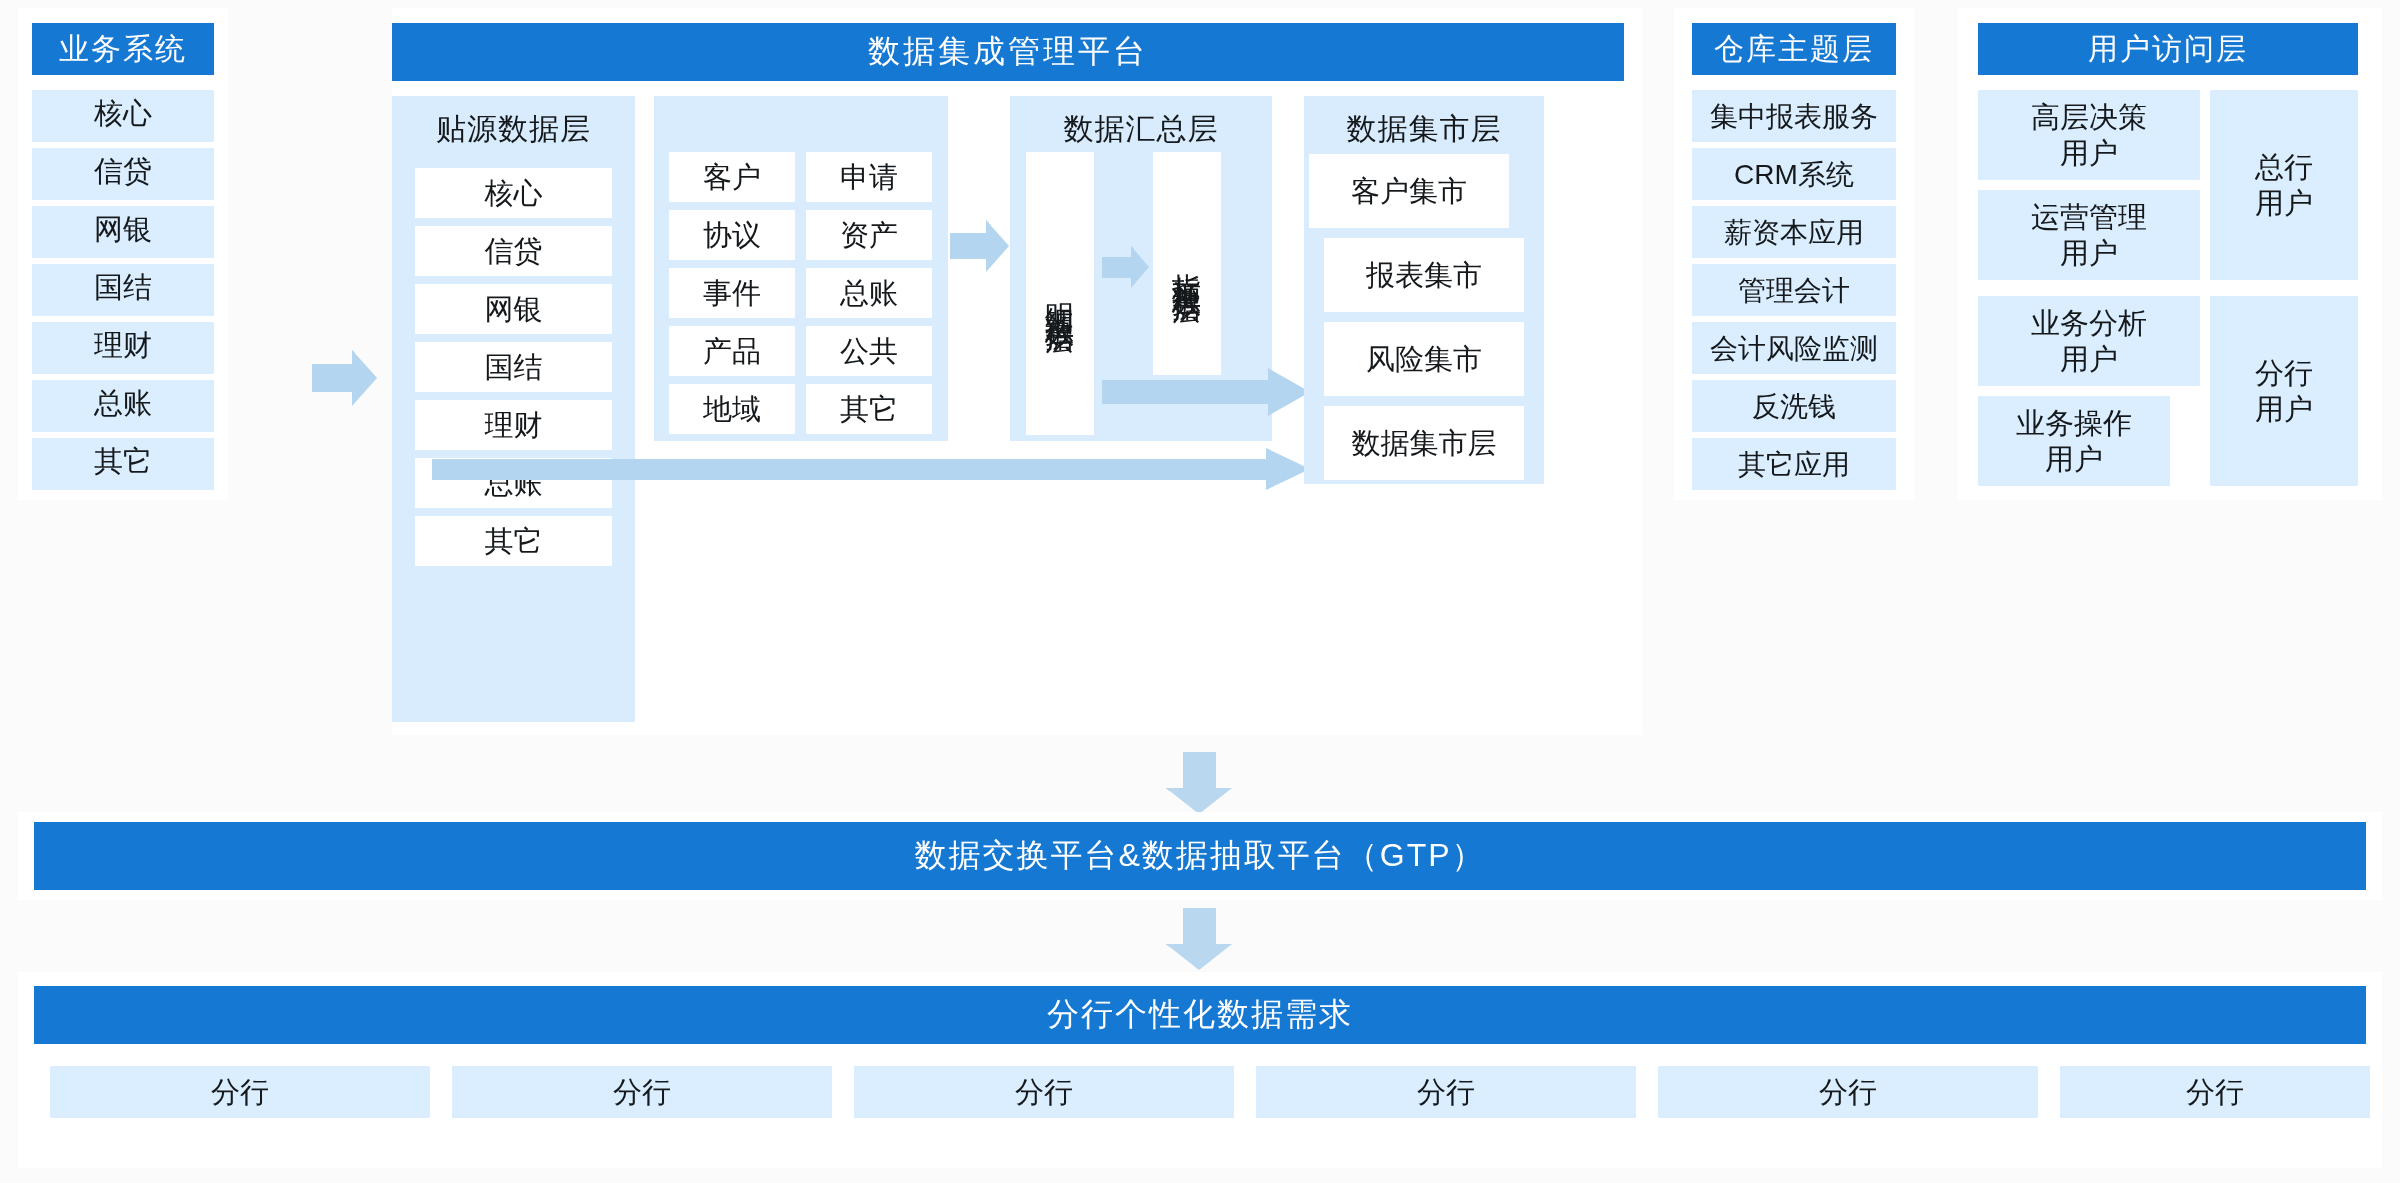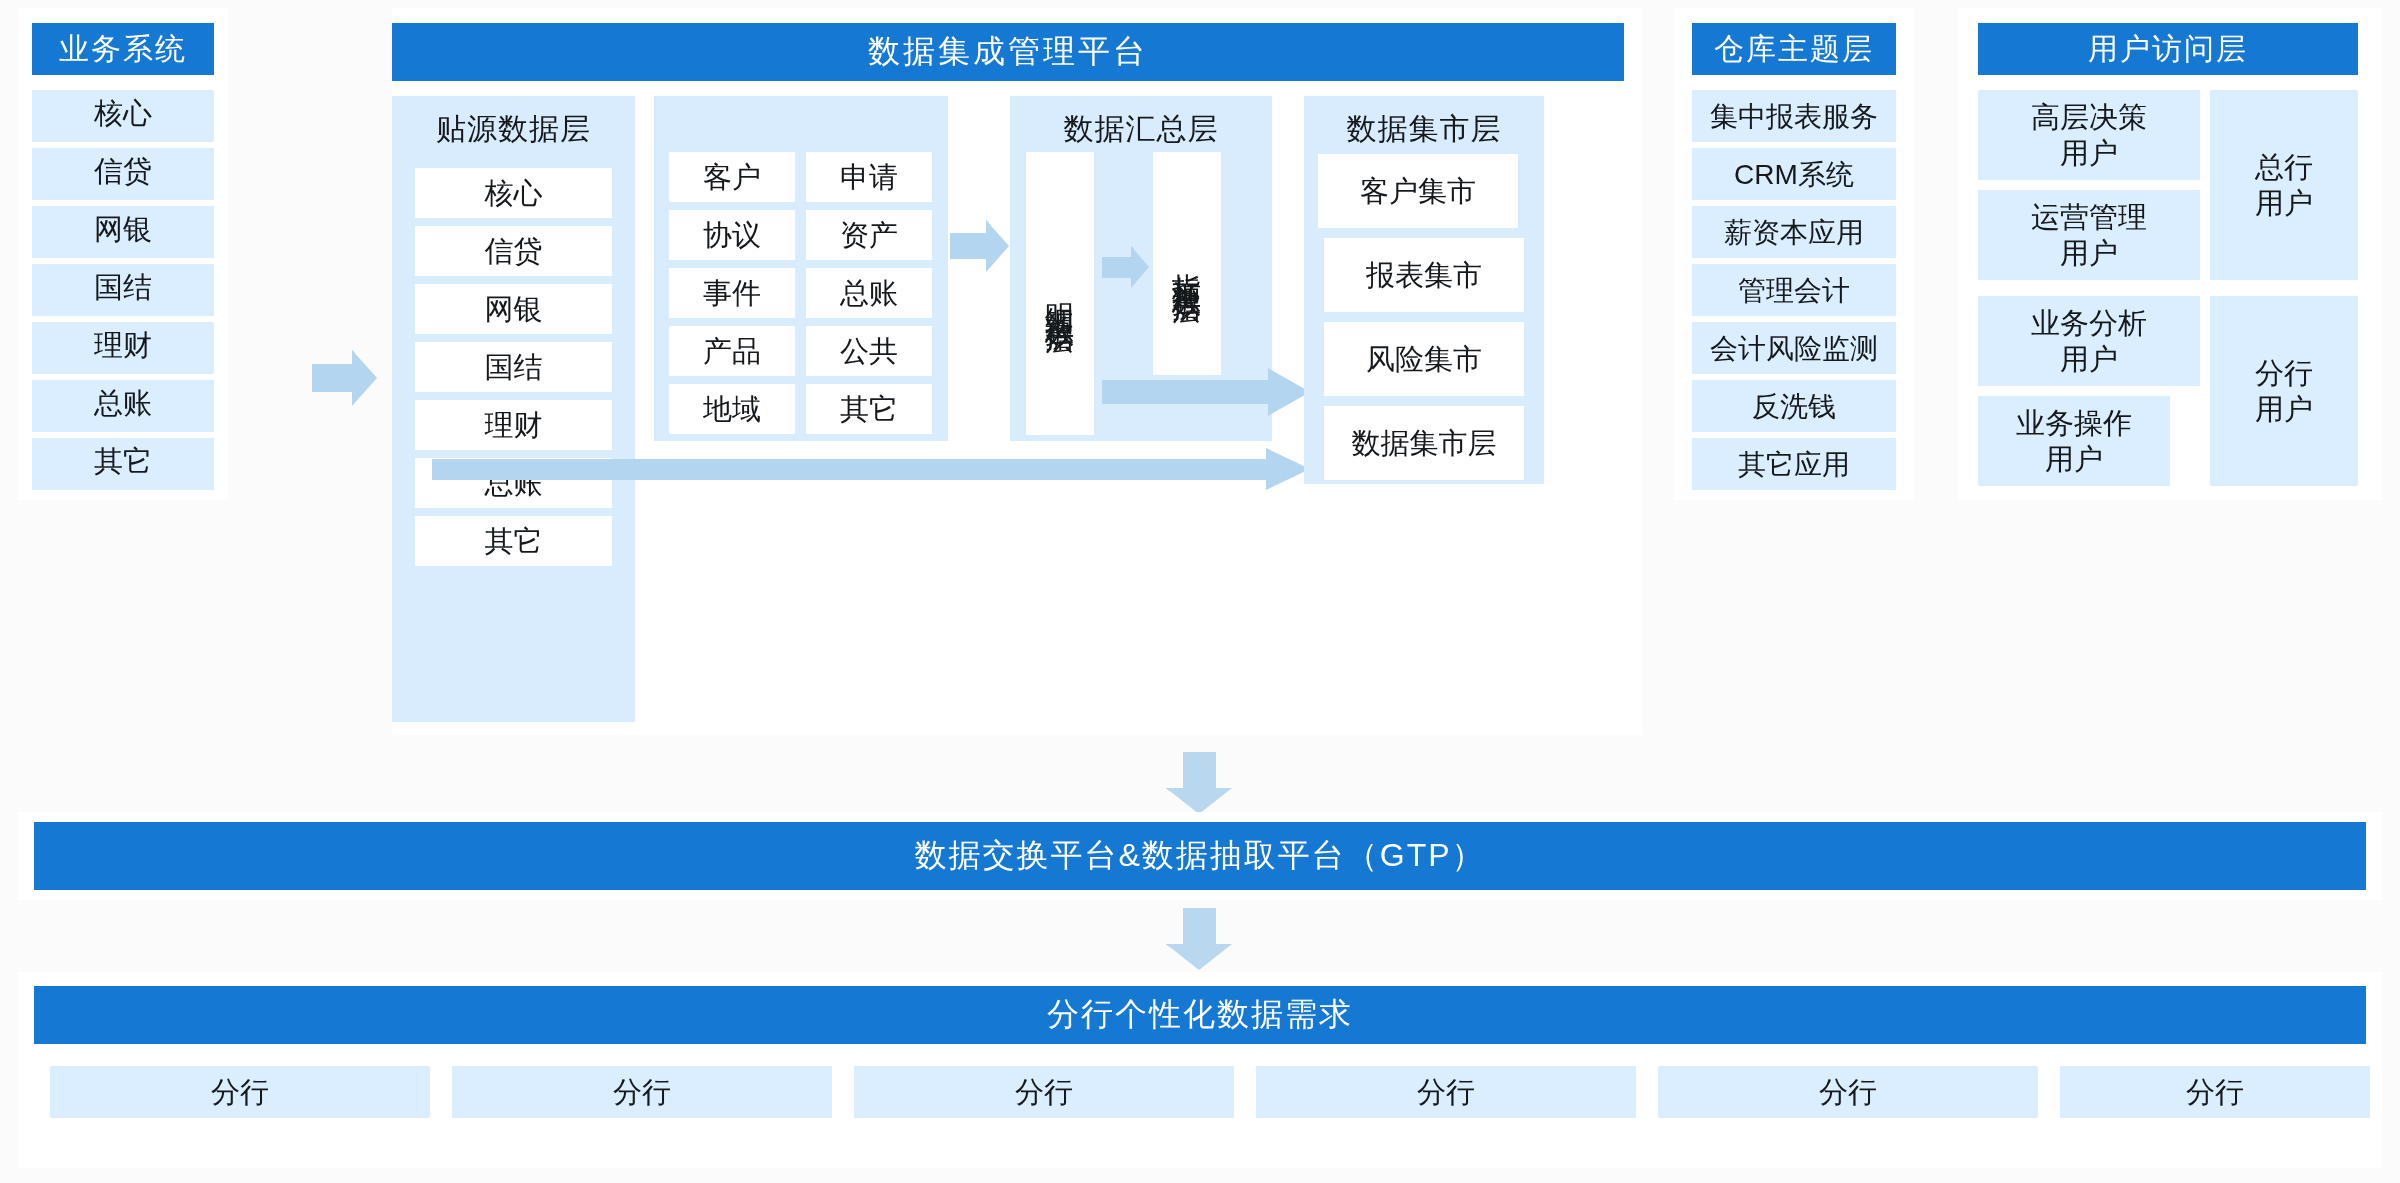--- a/index.html
+++ b/index.html
@@ -173,21 +173,21 @@
       <div class="shaft" style="width:95%;"></div>
       <div class="head" style="width:5%;">
           <i style="position:absolute;left:0;top:0;width:0;height:0;
           border-top:21px solid transparent;border-bottom:21px solid transparent;
           border-left:44px solid #b4d5ef;"></i>
         </div>
     </div>
 
     <div class="grpbox" style="left:912px;top:88px;width:240px;height:388px;">
       <div class="grptitle" style="height:66px;">数据集市层</div>
-      <div class="cell white" style="position:absolute;left:14px;top:58px;width:200px;height:74px;">客户集市</div>
+      <div class="cell white" style="position:absolute;left:5px;top:58px;width:200px;height:74px;">客户集市</div>
       <div class="cell white" style="position:absolute;left:20px;top:142px;width:200px;height:74px;">报表集市</div>
       <div class="cell white" style="position:absolute;left:20px;top:226px;width:200px;height:74px;">风险集市</div>
       <div class="cell white" style="position:absolute;left:20px;top:310px;width:200px;height:74px;">数据集市层</div>
     </div>
 
   </div>
 
   <div class="panel" style="left:1674px;top:8px;width:240px;height:492px;">
     <div class="hdr" style="position:absolute;left:18px;top:15px;width:204px;height:52px;">仓库主题层</div>
 

